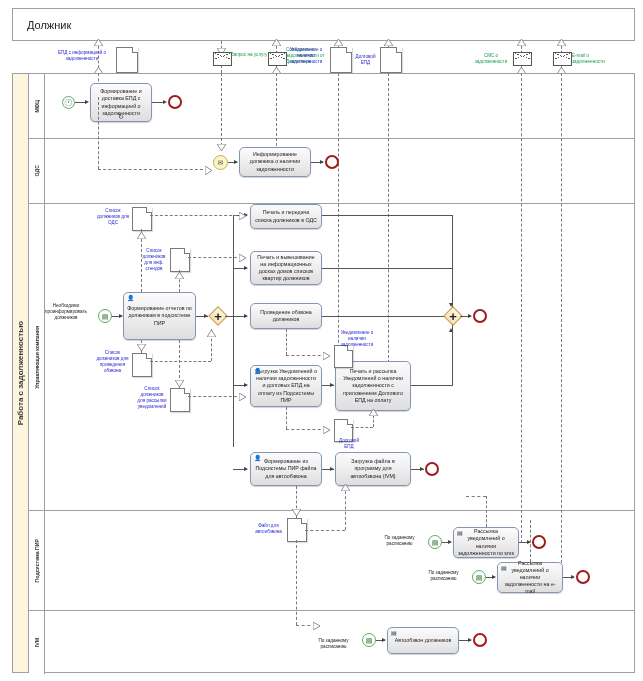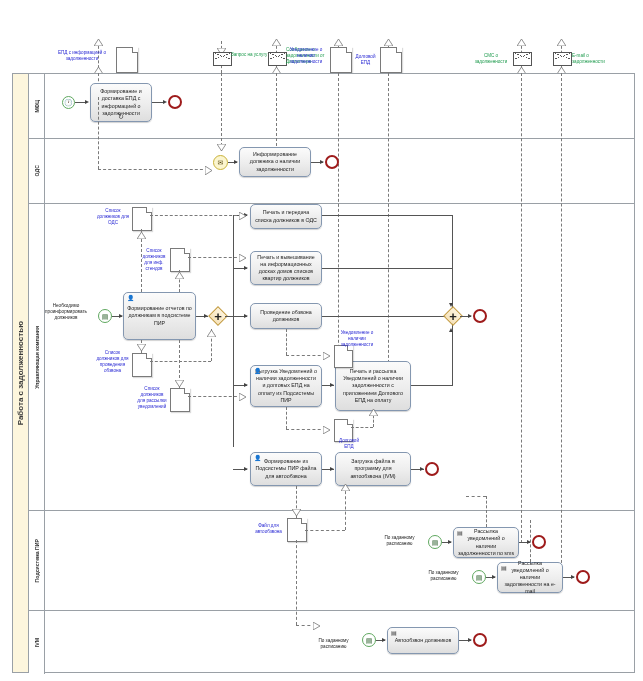--- a/index.html
+++ b/index.html
@@ -77,20 +77,25 @@
   .arrow-u{position:absolute;width:0;height:0;border-bottom:4px solid #444;
            border-left:2.6px solid transparent;border-right:2.6px solid transparent;}
   .oar{position:absolute;}
   .oar svg{display:block;}
 </style>
 </head>
 <body>
 
 <div id="canvas">
 
+  <div class="abs pool" style="left:12px;top:8px;width:623px;height:33px;">
+    <div class="abs pool-hdr horiz" style="left:0;top:0;width:100%;height:100%;">
+      <span class="pool-title">Должник</span>
+    </div>
+  </div>
 
   <div class="dash-v abs" style="left:98px;top:41px;height:32px;"></div>
   <div class="dash-v abs" style="left:221px;top:41px;height:32px;"></div>
   <div class="dash-v abs" style="left:276px;top:41px;height:32px;"></div>
   <div class="dash-v abs" style="left:338px;top:41px;height:32px;"></div>
   <div class="dash-v abs" style="left:388px;top:41px;height:32px;"></div>
   <div class="dash-v abs" style="left:521px;top:41px;height:32px;"></div>
   <div class="dash-v abs" style="left:561px;top:41px;height:32px;"></div>
 
   <div class="oar" style="left:94px;top:39px;">

